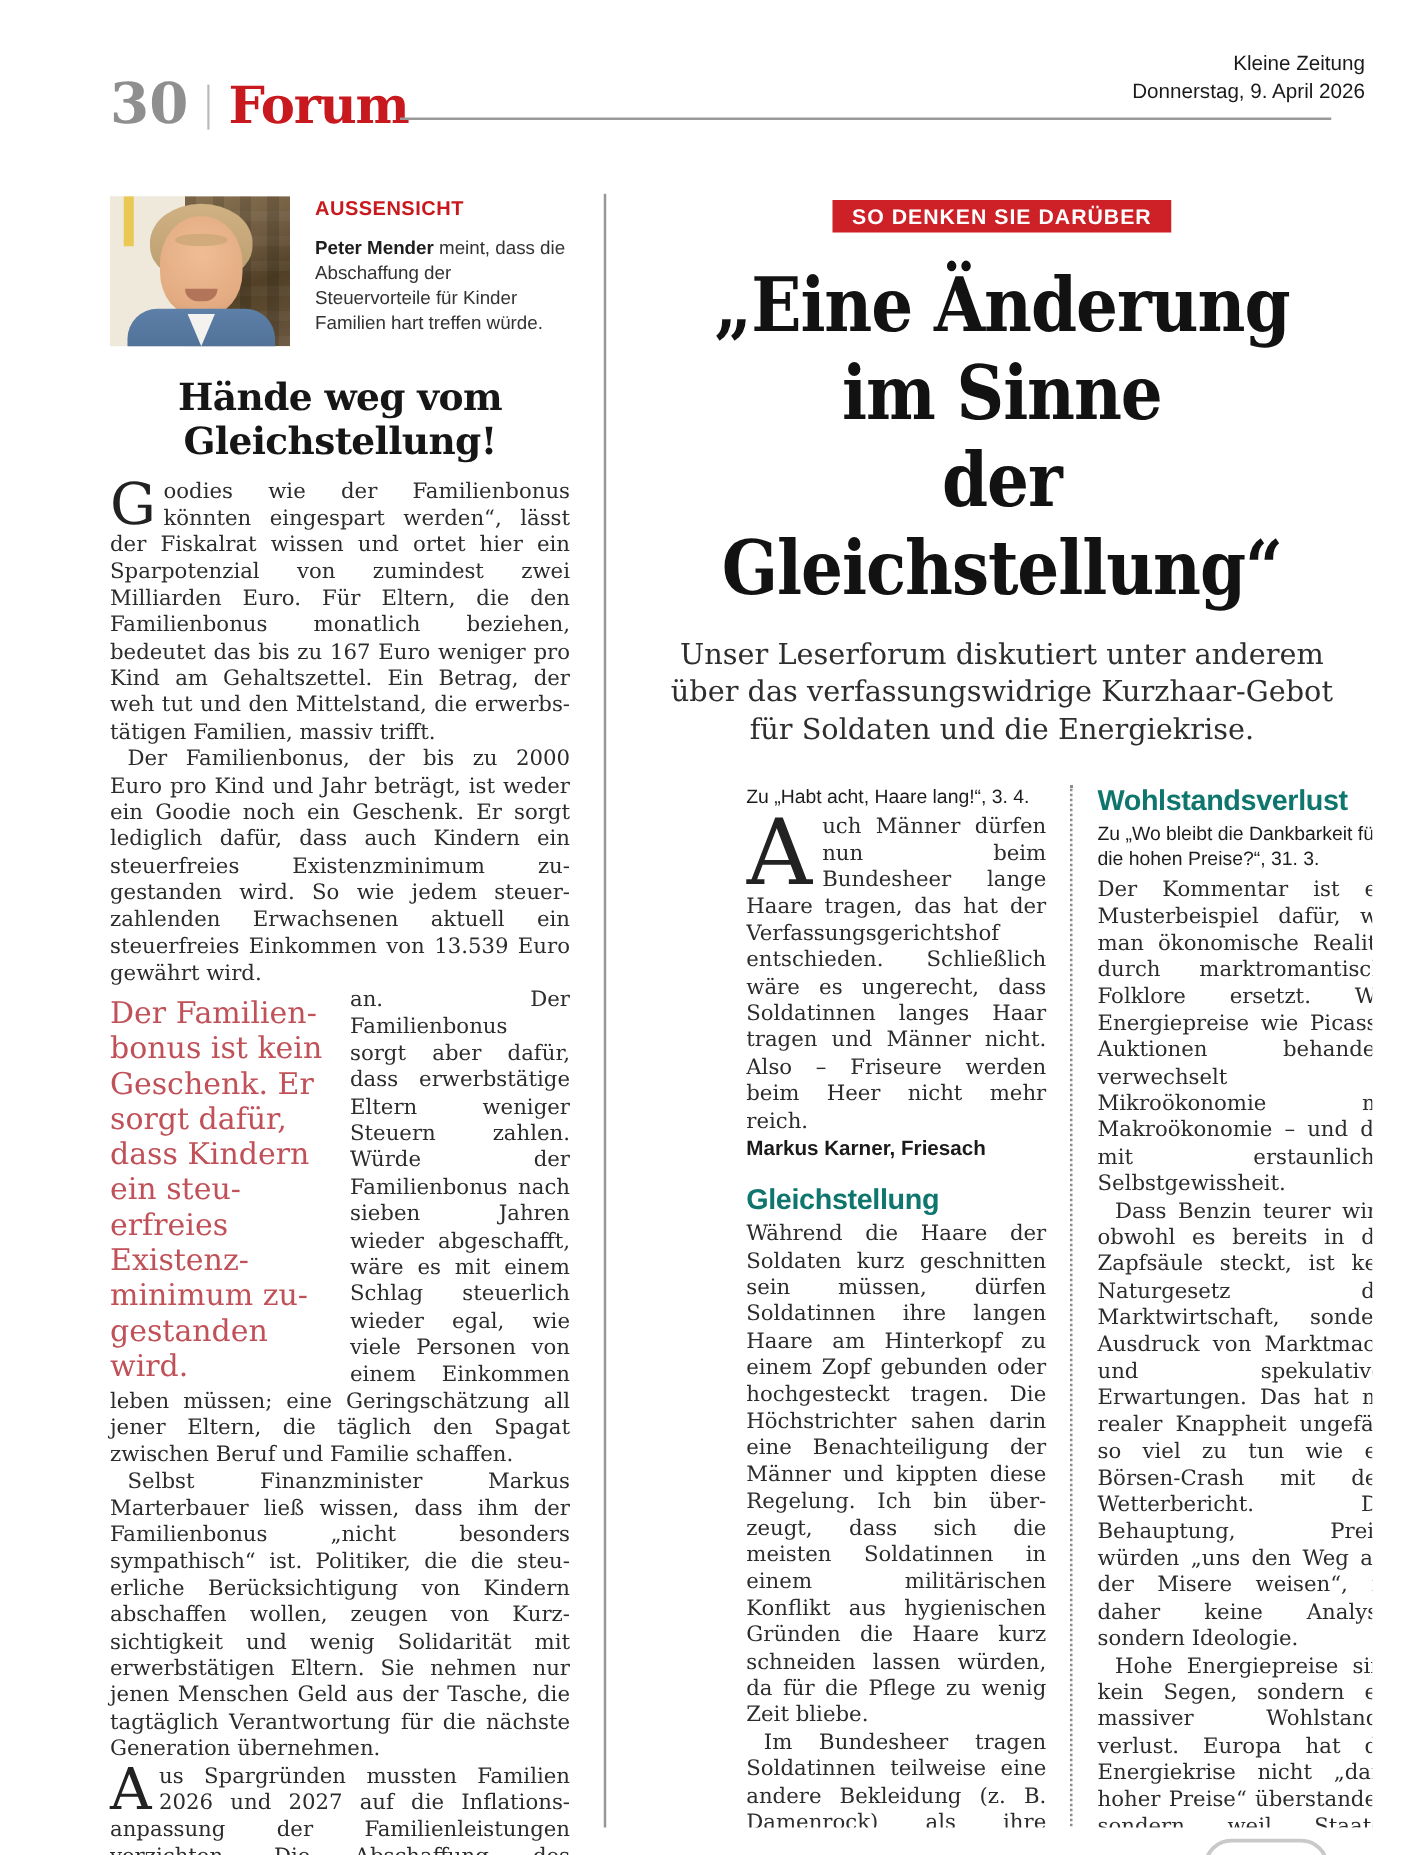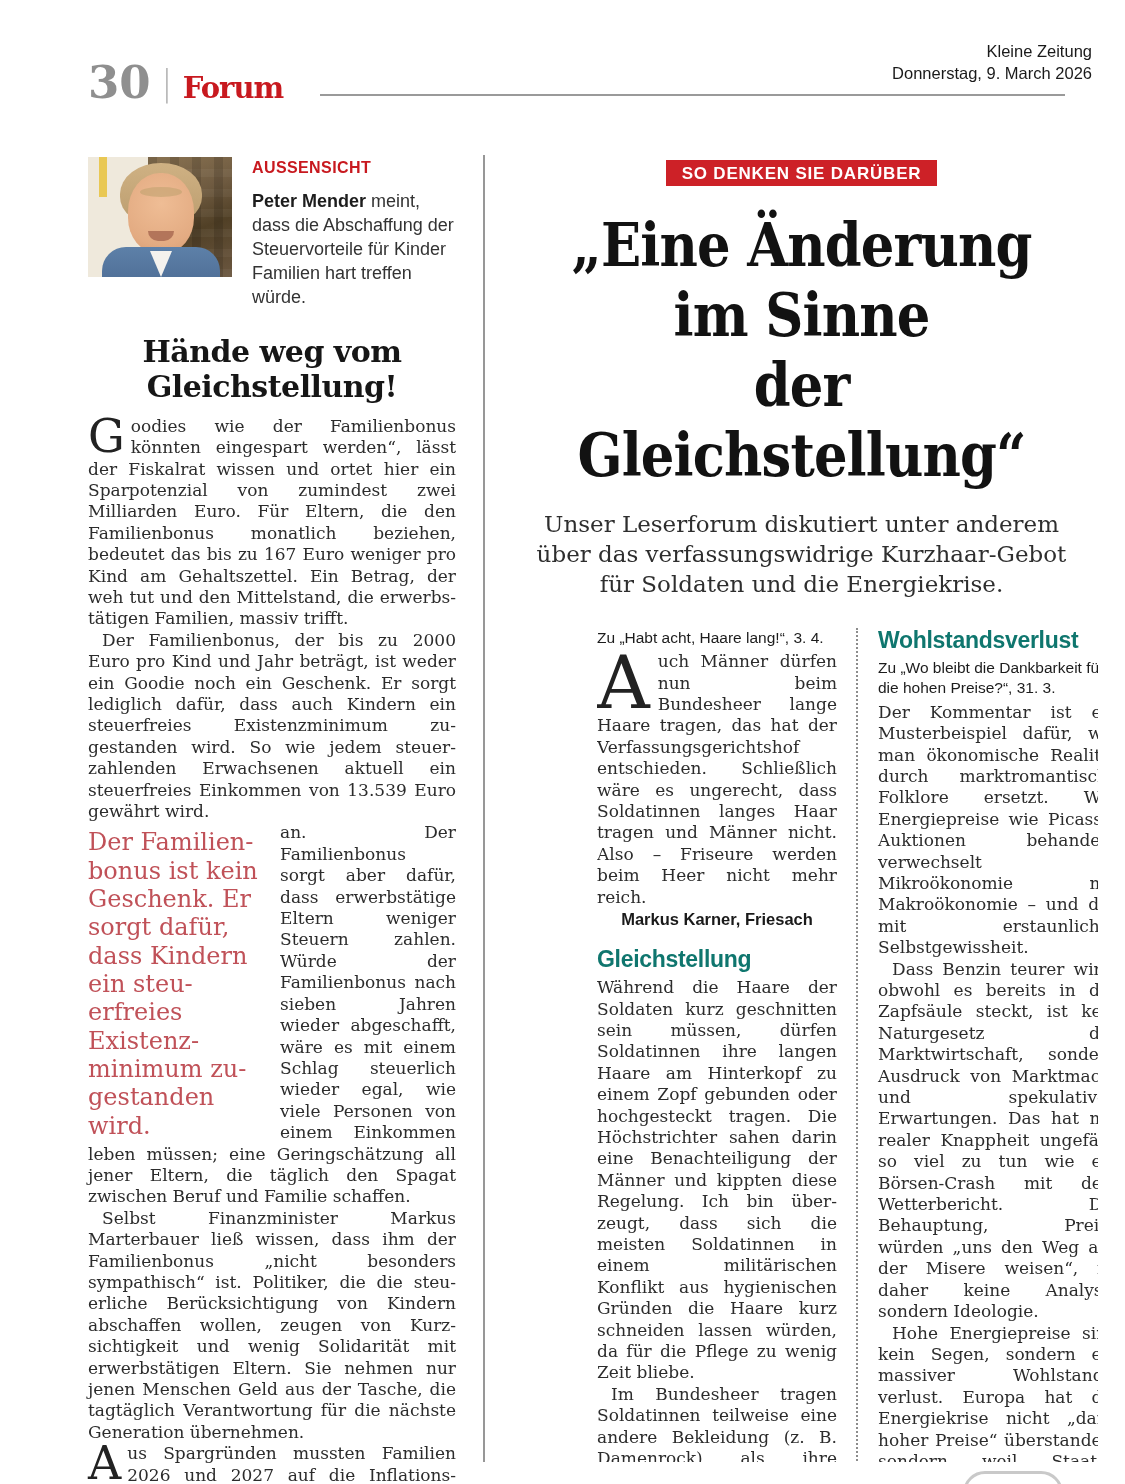--- a/index.html
+++ b/index.html
@@ -10,21 +10,21 @@
   *{box-sizing:border-box;}
   html,body{margin:0;padding:0;background:#e8e8e8;}
   body{font-family:"Liberation Sans",sans-serif;}
   .sheet{position:relative;width:1125px;height:1484px;margin:0 auto;background:#fff;overflow:hidden;}
 
   
   .masthead{position:relative;height:155px;}
   .mh-left{position:absolute;left:88px;top:60px;line-height:1;white-space:nowrap;}
   .pgnum{font-family:"DejaVu Serif",serif;font-weight:bold;font-size:45px;color:#8f8f8f;}
   .pgsep{font-family:"DejaVu Sans",sans-serif;font-weight:300;font-size:36px;color:#b9b9b9;margin:0 10px;position:relative;top:-3px;}
-  .section-title{font-family:"DejaVu Serif",serif;font-weight:bold;font-size:29px;color:var(--brand_red);letter-spacing:-1px;}
+  .section-title{font-family:"DejaVu Serif",serif;font-weight:bold;font-size:41px;color:var(--brand_red);letter-spacing:-1px;}
   .mh-rule{position:absolute;left:320px;right:60px;top:94px;height:2px;background:#9a9a9a;}
   .mh-right{position:absolute;right:33px;top:40px;text-align:right;font-size:16.5px;line-height:1.35;color:#1a1a1a;}
 
   
   .vrule{position:absolute;left:483px;top:155px;height:1307px;width:2px;background:#979797;}
 
   
   .oped{position:absolute;left:88px;top:157px;width:368px;}
   .oped-top{display:flex;gap:20px;}
   .photo{position:relative;width:144px;height:120px;overflow:hidden;flex:none;background:#efe9dc;}
@@ -39,21 +39,21 @@
   .ph-face{position:absolute;left:40px;top:16px;width:66px;height:80px;border-radius:48% 48% 44% 44%;
     background:radial-gradient(circle at 50% 38%,#efbd95 0%,#e3ab82 70%,#d49a72 100%);}
   .ph-brow{position:absolute;left:52px;top:30px;width:42px;height:10px;border-radius:50%;background:rgba(190,160,110,.55);}
   .ph-smile{position:absolute;left:60px;top:74px;width:26px;height:10px;border-radius:0 0 20px 20px;background:#b3755a;}
   .ph-suit{position:absolute;left:14px;bottom:-14px;width:118px;height:44px;border-radius:24px 24px 0 0;
     background:linear-gradient(180deg,#5d80a8,#4c6b92);}
   .ph-shirt{position:absolute;left:62px;bottom:0;width:22px;height:26px;background:#f4f2ee;
     clip-path:polygon(0 0,100% 0,50% 100%);}
   .oped-topright{flex:1;padding-top:2px;}
   .kicker-red{font-weight:bold;font-size:16px;letter-spacing:.4px;color:var(--brand_red);}
-  .intro{margin:12px 0 0;font-size:18px;line-height:1.34;color:#333;}
+  .intro{margin:12px 0 0;font-size:15px;line-height:1.34;color:#333;}
   .intro b{color:#1d1d1d;}
   .oped-headline{margin:24px 0 12px;font-family:"DejaVu Serif",serif;font-weight:bold;font-size:30px;
     line-height:1.17;text-align:center;color:#161616;letter-spacing:-.5px;}
   .bp{margin:0;font-family:"DejaVu Serif",serif;font-size:17px;line-height:1.26;color:#2c2c2c;
     text-align:justify;hyphens:manual;-webkit-hyphens:manual;}
   .ind{text-indent:14px;}
   .dc{float:left;font-family:"DejaVu Serif",serif;color:#222;font-weight:400;}
   .dc2{font-size:46px;line-height:37px;padding:2px 6px 0 0;}
   .dc3{font-size:73px;line-height:57px;padding:3px 8px 0 0;}
   .wrapblock{margin:0;font-family:"DejaVu Serif",serif;font-size:17px;line-height:1.26;color:#2c2c2c;
@@ -69,39 +69,39 @@
   .hl{display:block;font-family:"DejaVu Serif",serif;font-weight:bold;font-size:60px;line-height:70px;
     color:#121212;text-align:center;transform:scaleX(.88);letter-spacing:-1px;}
   .subhead{width:548px;margin:20px auto 0;font-family:"DejaVu Serif",serif;font-size:23px;line-height:1.3;
     text-align:center;color:#2e2e2e;}
   .cols{display:flex;margin:28px 0 0 92px;height:880px;overflow:hidden;}
   .col{width:240px;flex:none;}
   .col2{border-left:2px dotted #8c8c8c;padding-left:20px;margin-left:19px;width:262px;}
   .kicker{margin:0 0 3px;font-size:15.5px;line-height:1.32;color:#1c1c1c;}
   .lheader{margin:18px 0 6px;font-size:23px;line-height:1.05;font-weight:bold;color:#0f766e;letter-spacing:-.3px;}
   .col2 .lheader{margin-top:0;}
-  .sig{margin:2px 0 0;font-weight:bold;font-size:16.5px;color:#1a1a1a;text-align:center;}
+  .sig{margin:2px 0 0;font-weight:bold;font-size:16.5px;color:#1a1a1a;text-align:left;}
 
   
   .page-pill{position:absolute;left:963px;top:1471px;width:100px;height:44px;border:3px solid #c9c9c9;
     border-radius:22px;background:#fff;}
 </style>
 </head>
 <body>
 
 <div class="sheet">
 
   <header class="masthead">
     <div class="mh-left">
       <span class="pgnum">30</span><span class="pgsep">|</span><span class="section-title">Forum</span>
     </div>
     <div class="mh-rule"></div>
     <div class="mh-right">
       <div>Kleine Zeitung</div>
-      <div>Donnerstag, 9. March 2026</div>
+      <div>Donnerstag, 9. April 2026</div>
     </div>
   </header>
 
   <div class="vrule"></div>
 
   <aside class="oped">
     <div class="oped-top">
       <div class="photo">
         <div class="ph-right"></div>
         <div class="ph-check"></div>

